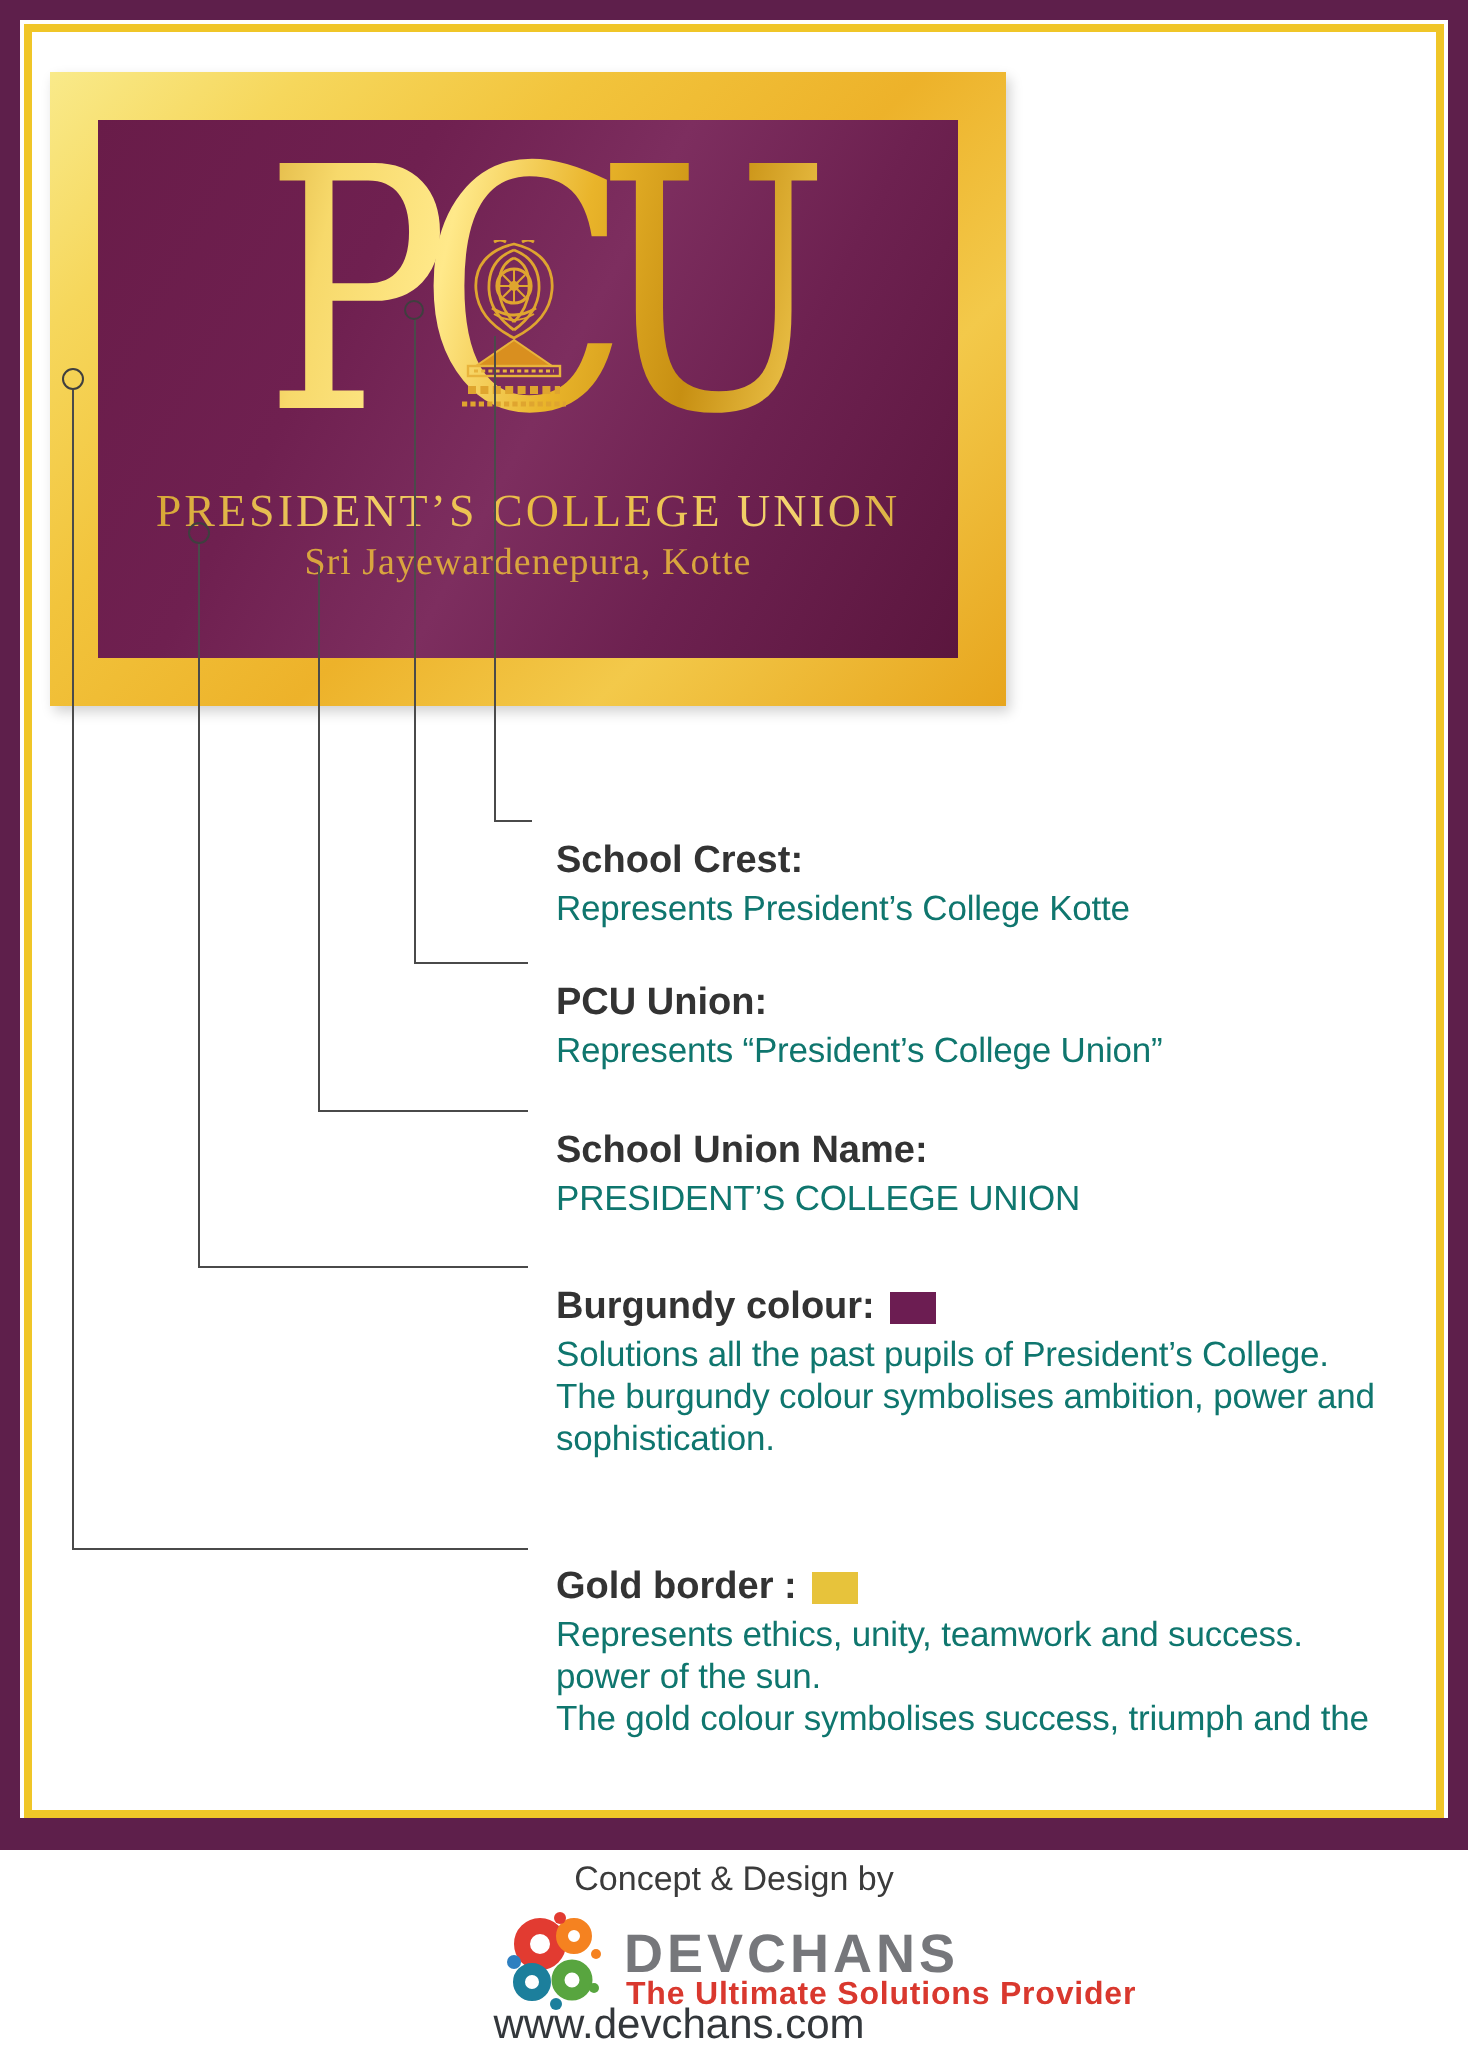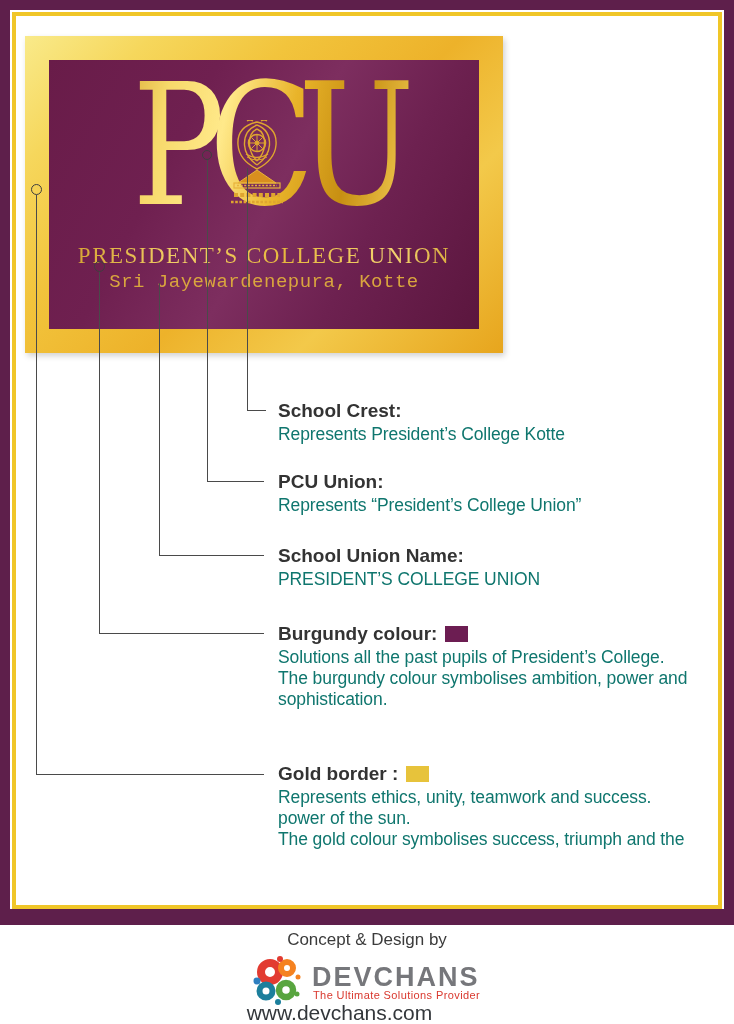--- a/index.html
+++ b/index.html
@@ -22,43 +22,43 @@
     font-family:"DejaVu Serif","Liberation Serif",serif;font-weight:400;
     font-size:168px;line-height:1.05;letter-spacing:-0.115em;white-space:nowrap;
     transform:scaleX(0.82);transform-origin:52% top;
     background:linear-gradient(105deg,#c8921a 0%,#f7d96b 22%,#ffe98a 38%,#e9b42a 55%,#c78f12 72%,#f3cd55 90%,#e5ab22 100%);
     -webkit-background-clip:text;background-clip:text;color:transparent;}
   .card-union-name{position:absolute;left:0;right:0;top:183px;text-align:center;
     font-family:"Liberation Serif",serif;font-size:23px;letter-spacing:1.5px;white-space:nowrap;
     background:linear-gradient(90deg,#cf9c28 0%,#f2cf67 30%,#e7b83e 55%,#f4d470 80%,#cf9c28 100%);
     -webkit-background-clip:text;background-clip:text;color:transparent;}
   .card-location{position:absolute;left:0;right:0;top:211px;text-align:center;
-    font-family:Liberation Mono, monospace;font-size:19px;letter-spacing:0.5px;color:#d9a53e;}
+    font-family:Liberation Serif, serif;font-size:19px;letter-spacing:0.5px;color:#d9a53e;}
   .crest{position:absolute;left:178px;top:60px;width:60px;height:88px;}
 
   
   .vline{position:absolute;width:0;border-left:1.5px solid #4a4a4a;z-index:5;}
   .hline{position:absolute;height:0;border-top:1.5px solid #4a4a4a;z-index:5;}
   .ring{position:absolute;box-sizing:border-box;border:1.5px solid #3f3f3f;border-radius:50%;
     width:11px;height:11px;background:transparent;z-index:6;}
 
   
-  .note{position:absolute;left:278px;z-index:7;color:#3f3f3f;}
+  .note{position:absolute;left:278px;z-index:7;color:#3f3f3f;margin-top:20px;}
   .note h3{margin:0 0 3px 0;font-size:19px;line-height:21px;font-weight:bold;color:#333333;
     display:flex;align-items:center;gap:8px;white-space:nowrap;}
   .note .body-line{font-size:17.5px;line-height:21px;letter-spacing:-0.1px;white-space:nowrap;color:#0f766e;}
   .swatch{display:inline-block;width:23px;height:16px;}
 
   
   .credit-line{position:absolute;left:0;right:0;top:930px;text-align:center;
     font-size:17px;color:#3b3b3b;z-index:2;}
   .devchans-icon{position:absolute;left:253px;top:956px;width:52px;height:50px;z-index:2;}
   .devchans-name{position:absolute;left:312px;top:962px;font-size:27px;font-weight:700;
     letter-spacing:2px;color:#76777b;z-index:2;white-space:nowrap;}
-  .devchans-tagline{position:absolute;left:313px;top:989px;font-size:11px;font-weight:400;
+  .devchans-tagline{position:absolute;left:313px;top:989px;font-size:16px;font-weight:700;
     letter-spacing:0.4px;color:#d9382e;z-index:2;white-space:nowrap;}
   .devchans-site{position:absolute;left:0;right:55px;top:1001px;text-align:center;
     font-size:21px;color:#33373b;z-index:2;}
 </style>
 </head>
 <body>
 
 <div id="poster">
 
   <div class="maroon-frame" style="border-color: rgb(94, 31, 75);"></div>

